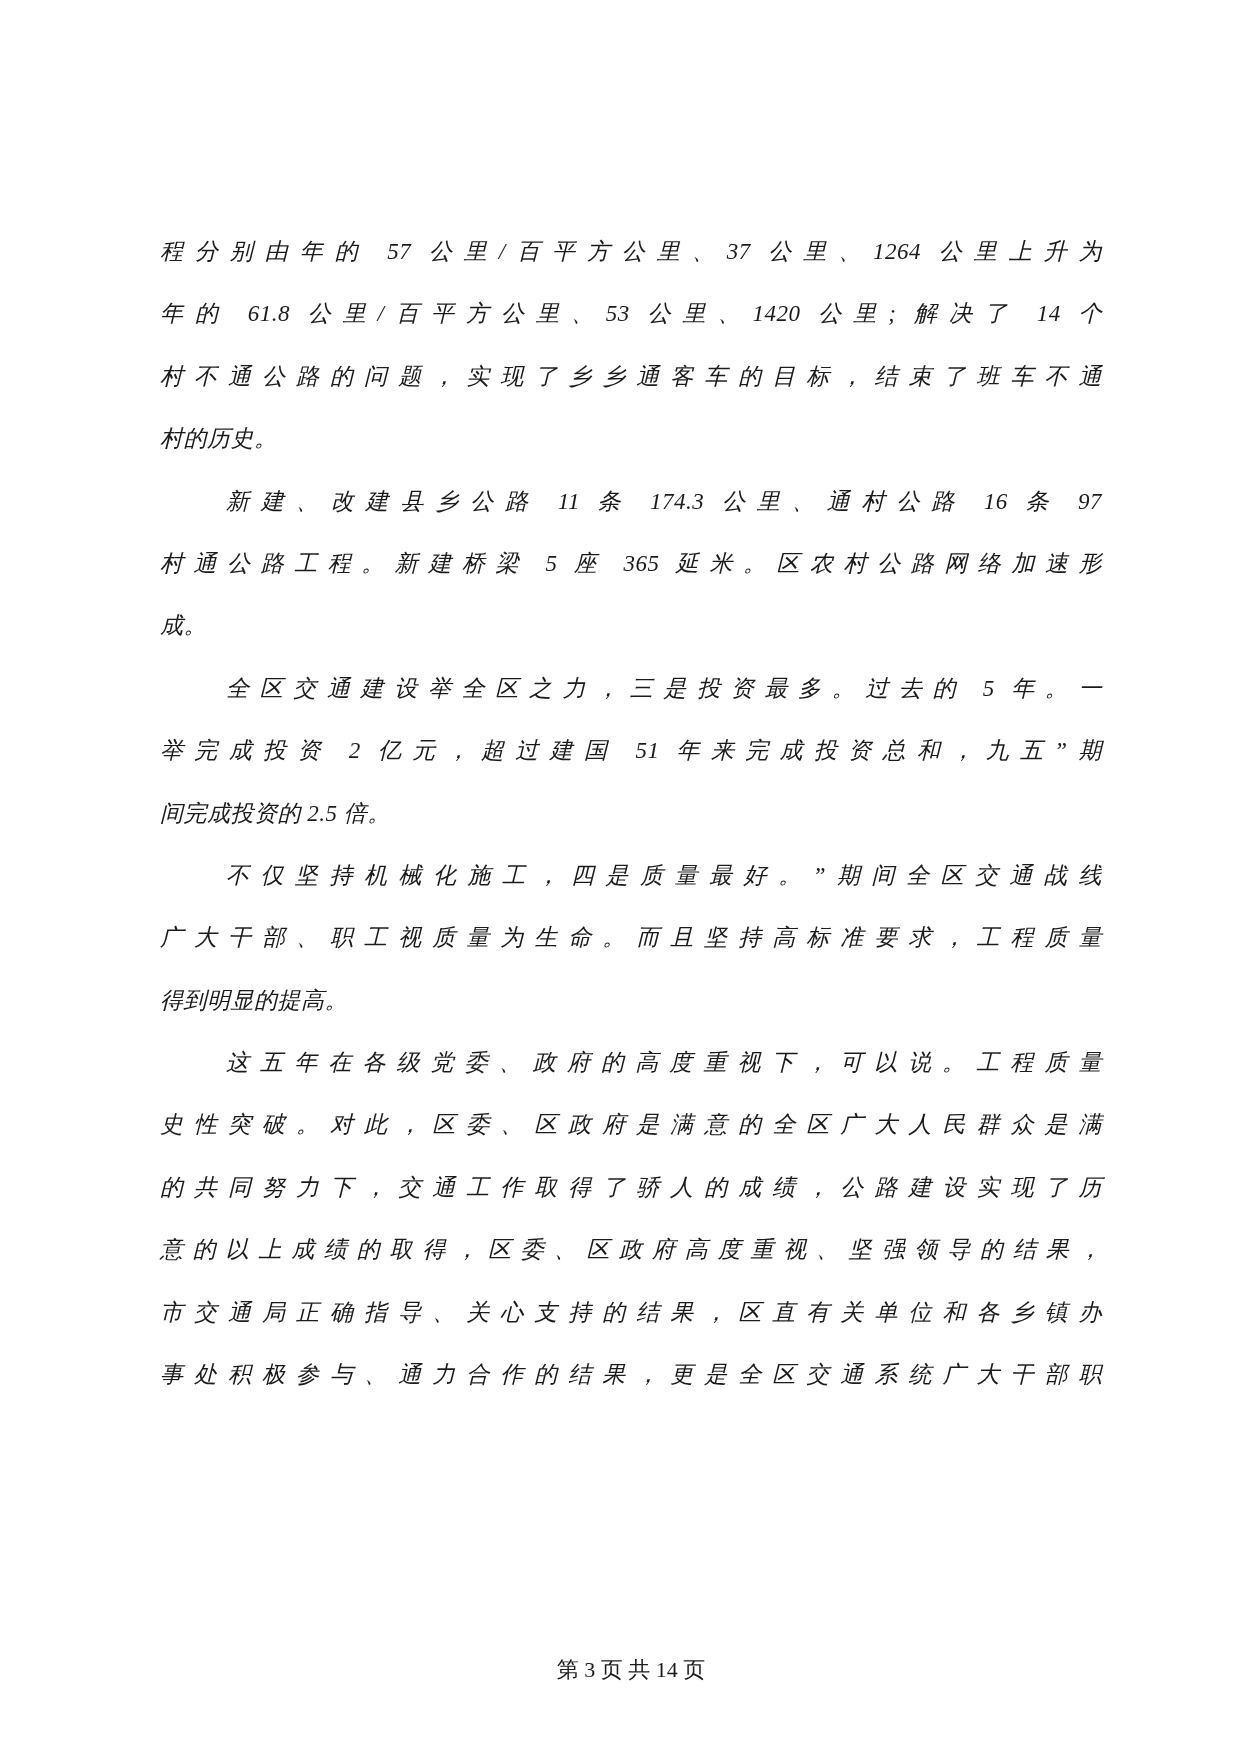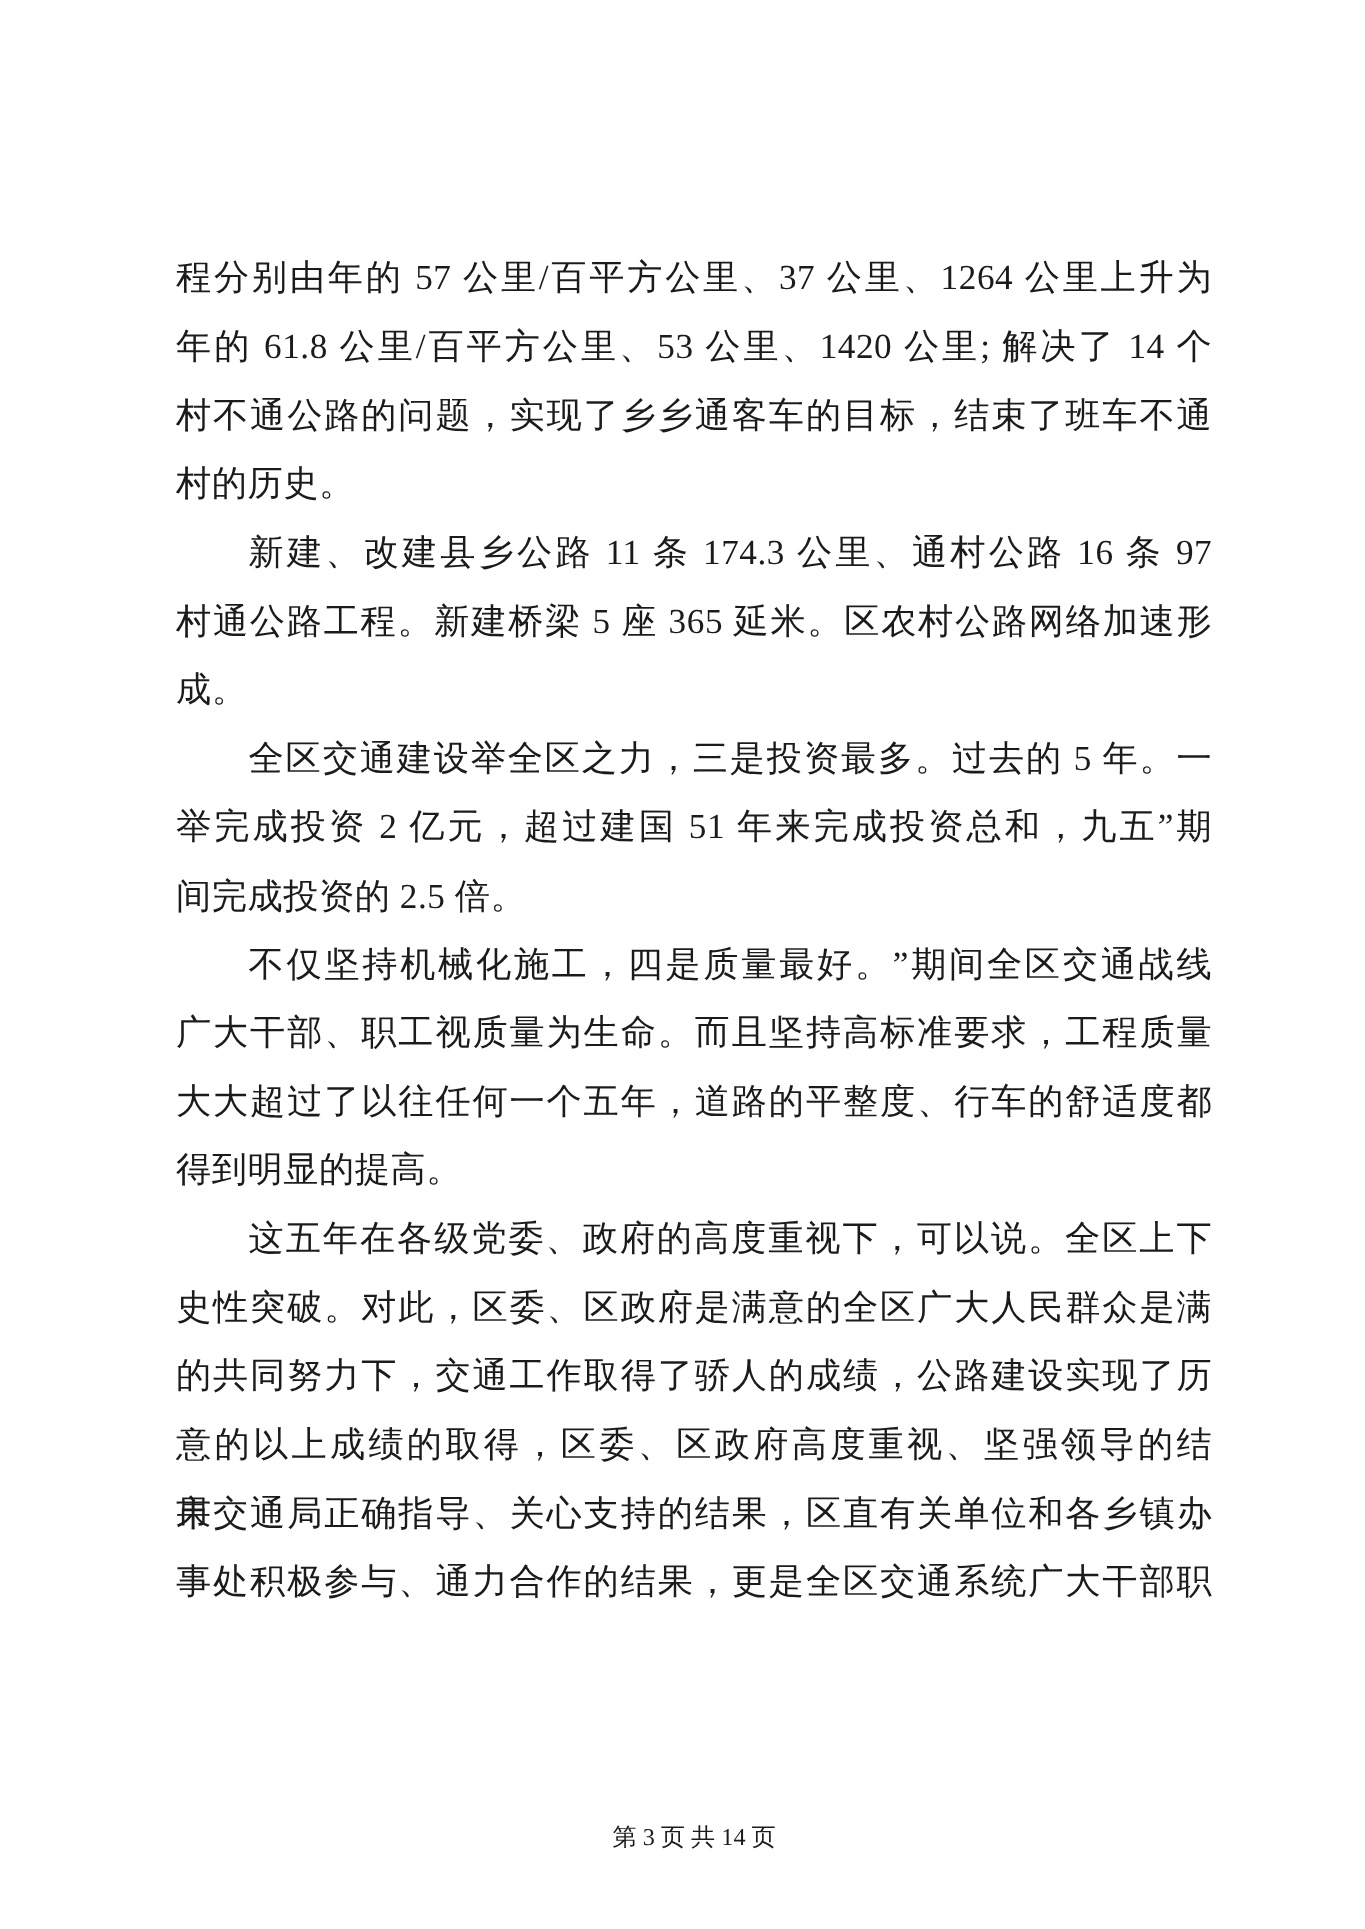--- a/index.html
+++ b/index.html
@@ -26,27 +26,28 @@
     position: absolute;
     left: 160px;
     top: 221px;
     width: 942px;
   }
   .para {
     margin: 0;
     padding: 0;
   }
   .line {
-    font-size: 32px;
+    font-size: 23px;
     line-height: 62.4px;
     height: 62.4px;
     text-align: justify;
     text-align-last: justify;
     letter-spacing: 0.5px;
     font-weight: 400;
+    font-style: italic;
   }
   .line.indent {
     text-indent: 66px;
   }
   .line.para-end {
     text-align-last: left;
   }
   .footer {
     position: absolute;
     left: 160px;
@@ -75,25 +76,24 @@
         <div class="line para-end">成。</div>
       </div>
       <div class="para">
         <div class="line indent">全区交通建设举全区之力，三是投资最多。过去的 5 年。一</div>
         <div class="line">举完成投资 2 亿元，超过建国 51 年来完成投资总和，九五”期</div>
         <div class="line para-end">间完成投资的 2.5 倍。</div>
       </div>
       <div class="para">
         <div class="line indent">不仅坚持机械化施工，四是质量最好。”期间全区交通战线</div>
         <div class="line">广大干部、职工视质量为生命。而且坚持高标准要求，工程质量</div>
-        <div class="line">大大超过了以往任何一个五年，道路的平整度、行车的舒适度都</div>
         <div class="line para-end">得到明显的提高。</div>
       </div>
       <div class="para">
-        <div class="line indent">这五年在各级党委、政府的高度重视下，可以说。全区上下</div>
+        <div class="line indent">这五年在各级党委、政府的高度重视下，可以说。工程质量</div>
         <div class="line">史性突破。对此，区委、区政府是满意的全区广大人民群众是满</div>
         <div class="line">的共同努力下，交通工作取得了骄人的成绩，公路建设实现了历</div>
         <div class="line">意的以上成绩的取得，区委、区政府高度重视、坚强领导的结果，</div>
         <div class="line">市交通局正确指导、关心支持的结果，区直有关单位和各乡镇办</div>
         <div class="line">事处积极参与、通力合作的结果，更是全区交通系统广大干部职</div>
       </div>
     </div>
   <div class="footer">
     <span>第 3 页 共 14 页</span>
   </div>

